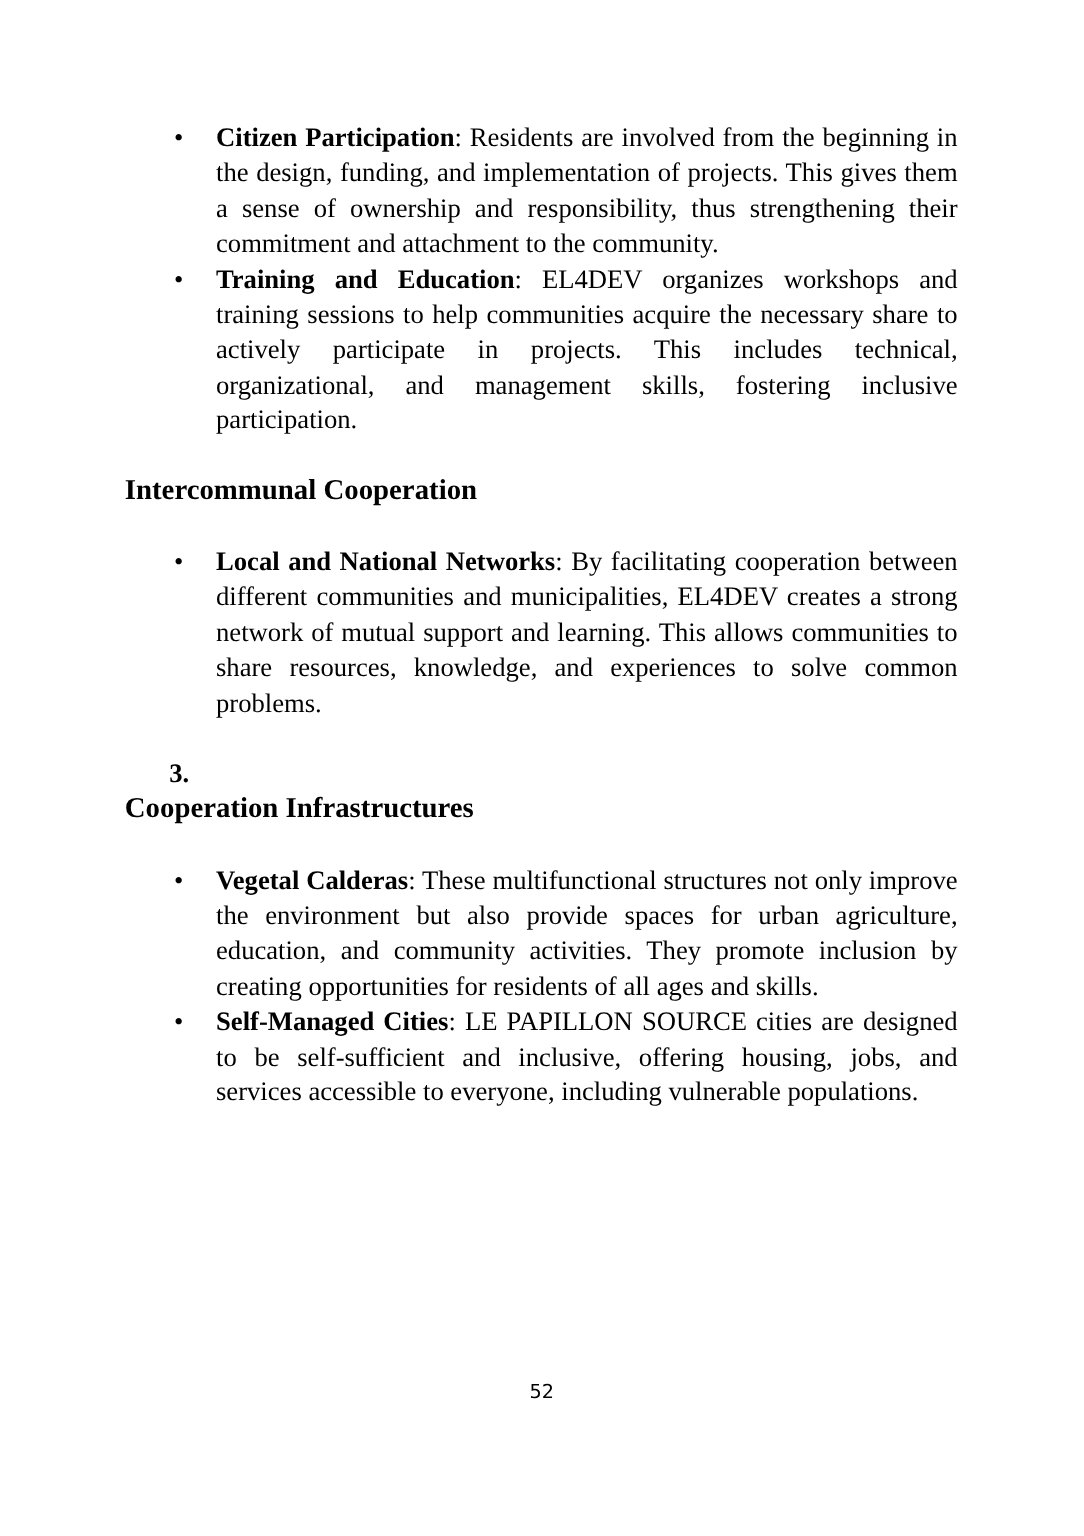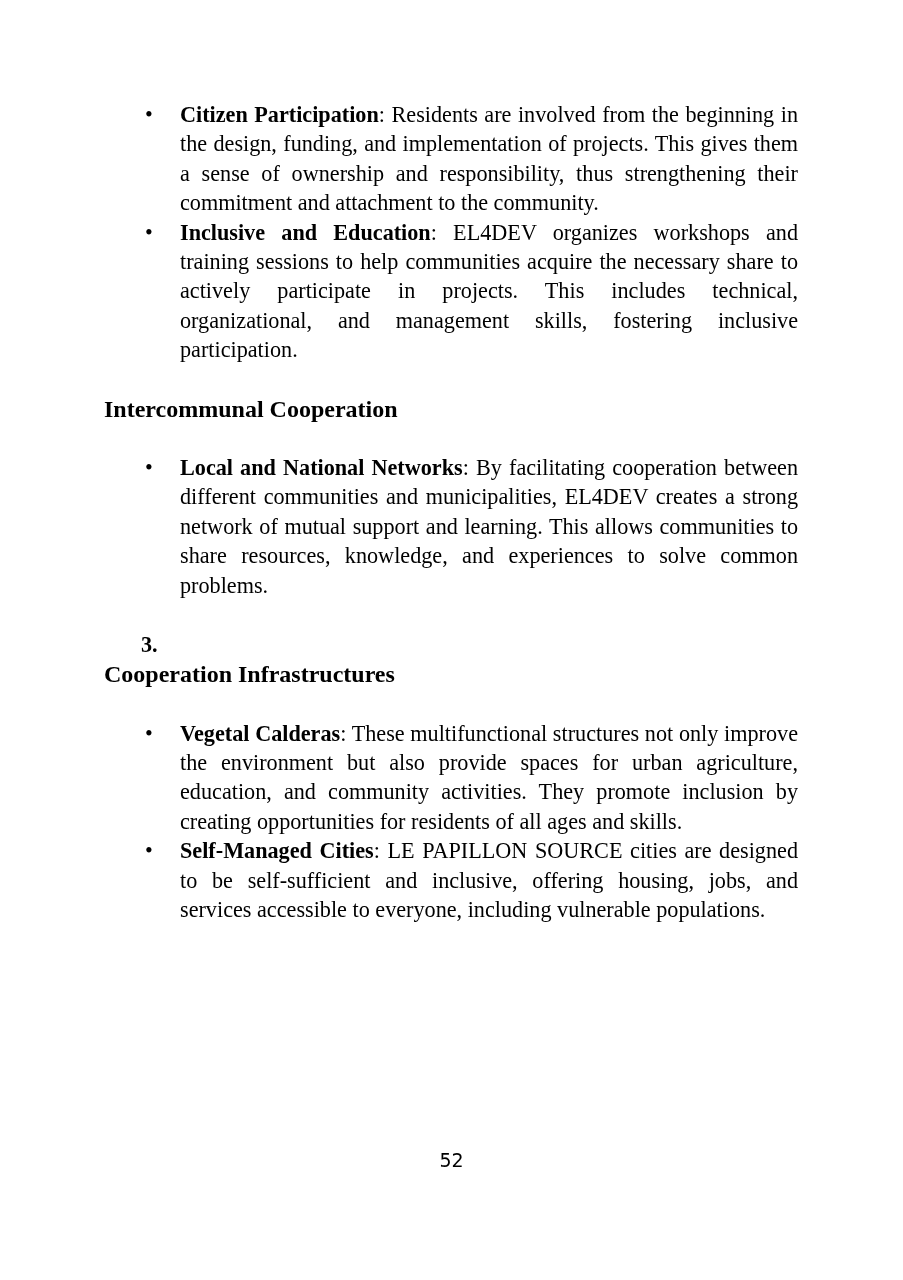--- a/index.html
+++ b/index.html
@@ -94,37 +94,37 @@
   .blk-gap-md { height: 29px; }
 
   
   .page-number {
     position: absolute;
     left: 0;
     right: 0;
     top: 1148px;
     text-align: center;
     font-family: "DejaVu Sans", "Liberation Sans", sans-serif;
-    font-size: 19px;
+    font-size: 16px;
     line-height: 24px;
     color: #000000;
   }
 </style>
 </head>
 <body>
 
 <div class="page">
   <div class="content">
 
     <ul class="bullet-list">
       <li class="bullet-item">
         <span class="lead">Citizen Participation</span><span>: Residents are involved from the beginning in the design, funding, and implementation of projects. This gives them a sense of ownership and responsibility, thus strengthening their commitment and attachment to the community.</span>
       </li>
       <li class="bullet-item">
-        <span class="lead">Inclusive and Education</span><span>: EL4DEV organizes workshops and training sessions to help communities acquire the necessary share to actively participate in projects. This includes technical, organizational, and management skills, fostering inclusive participation.</span>
+        <span class="lead">Training and Education</span><span>: EL4DEV organizes workshops and training sessions to help communities acquire the necessary share to actively participate in projects. This includes technical, organizational, and management skills, fostering inclusive participation.</span>
       </li>
     </ul>
 
     <div class="blk-gap-lg"></div>
 
     <h2 class="section-heading">Intercommunal Cooperation</h2>
 
     <div class="blk-gap-md"></div>
 
     <ul class="bullet-list">

